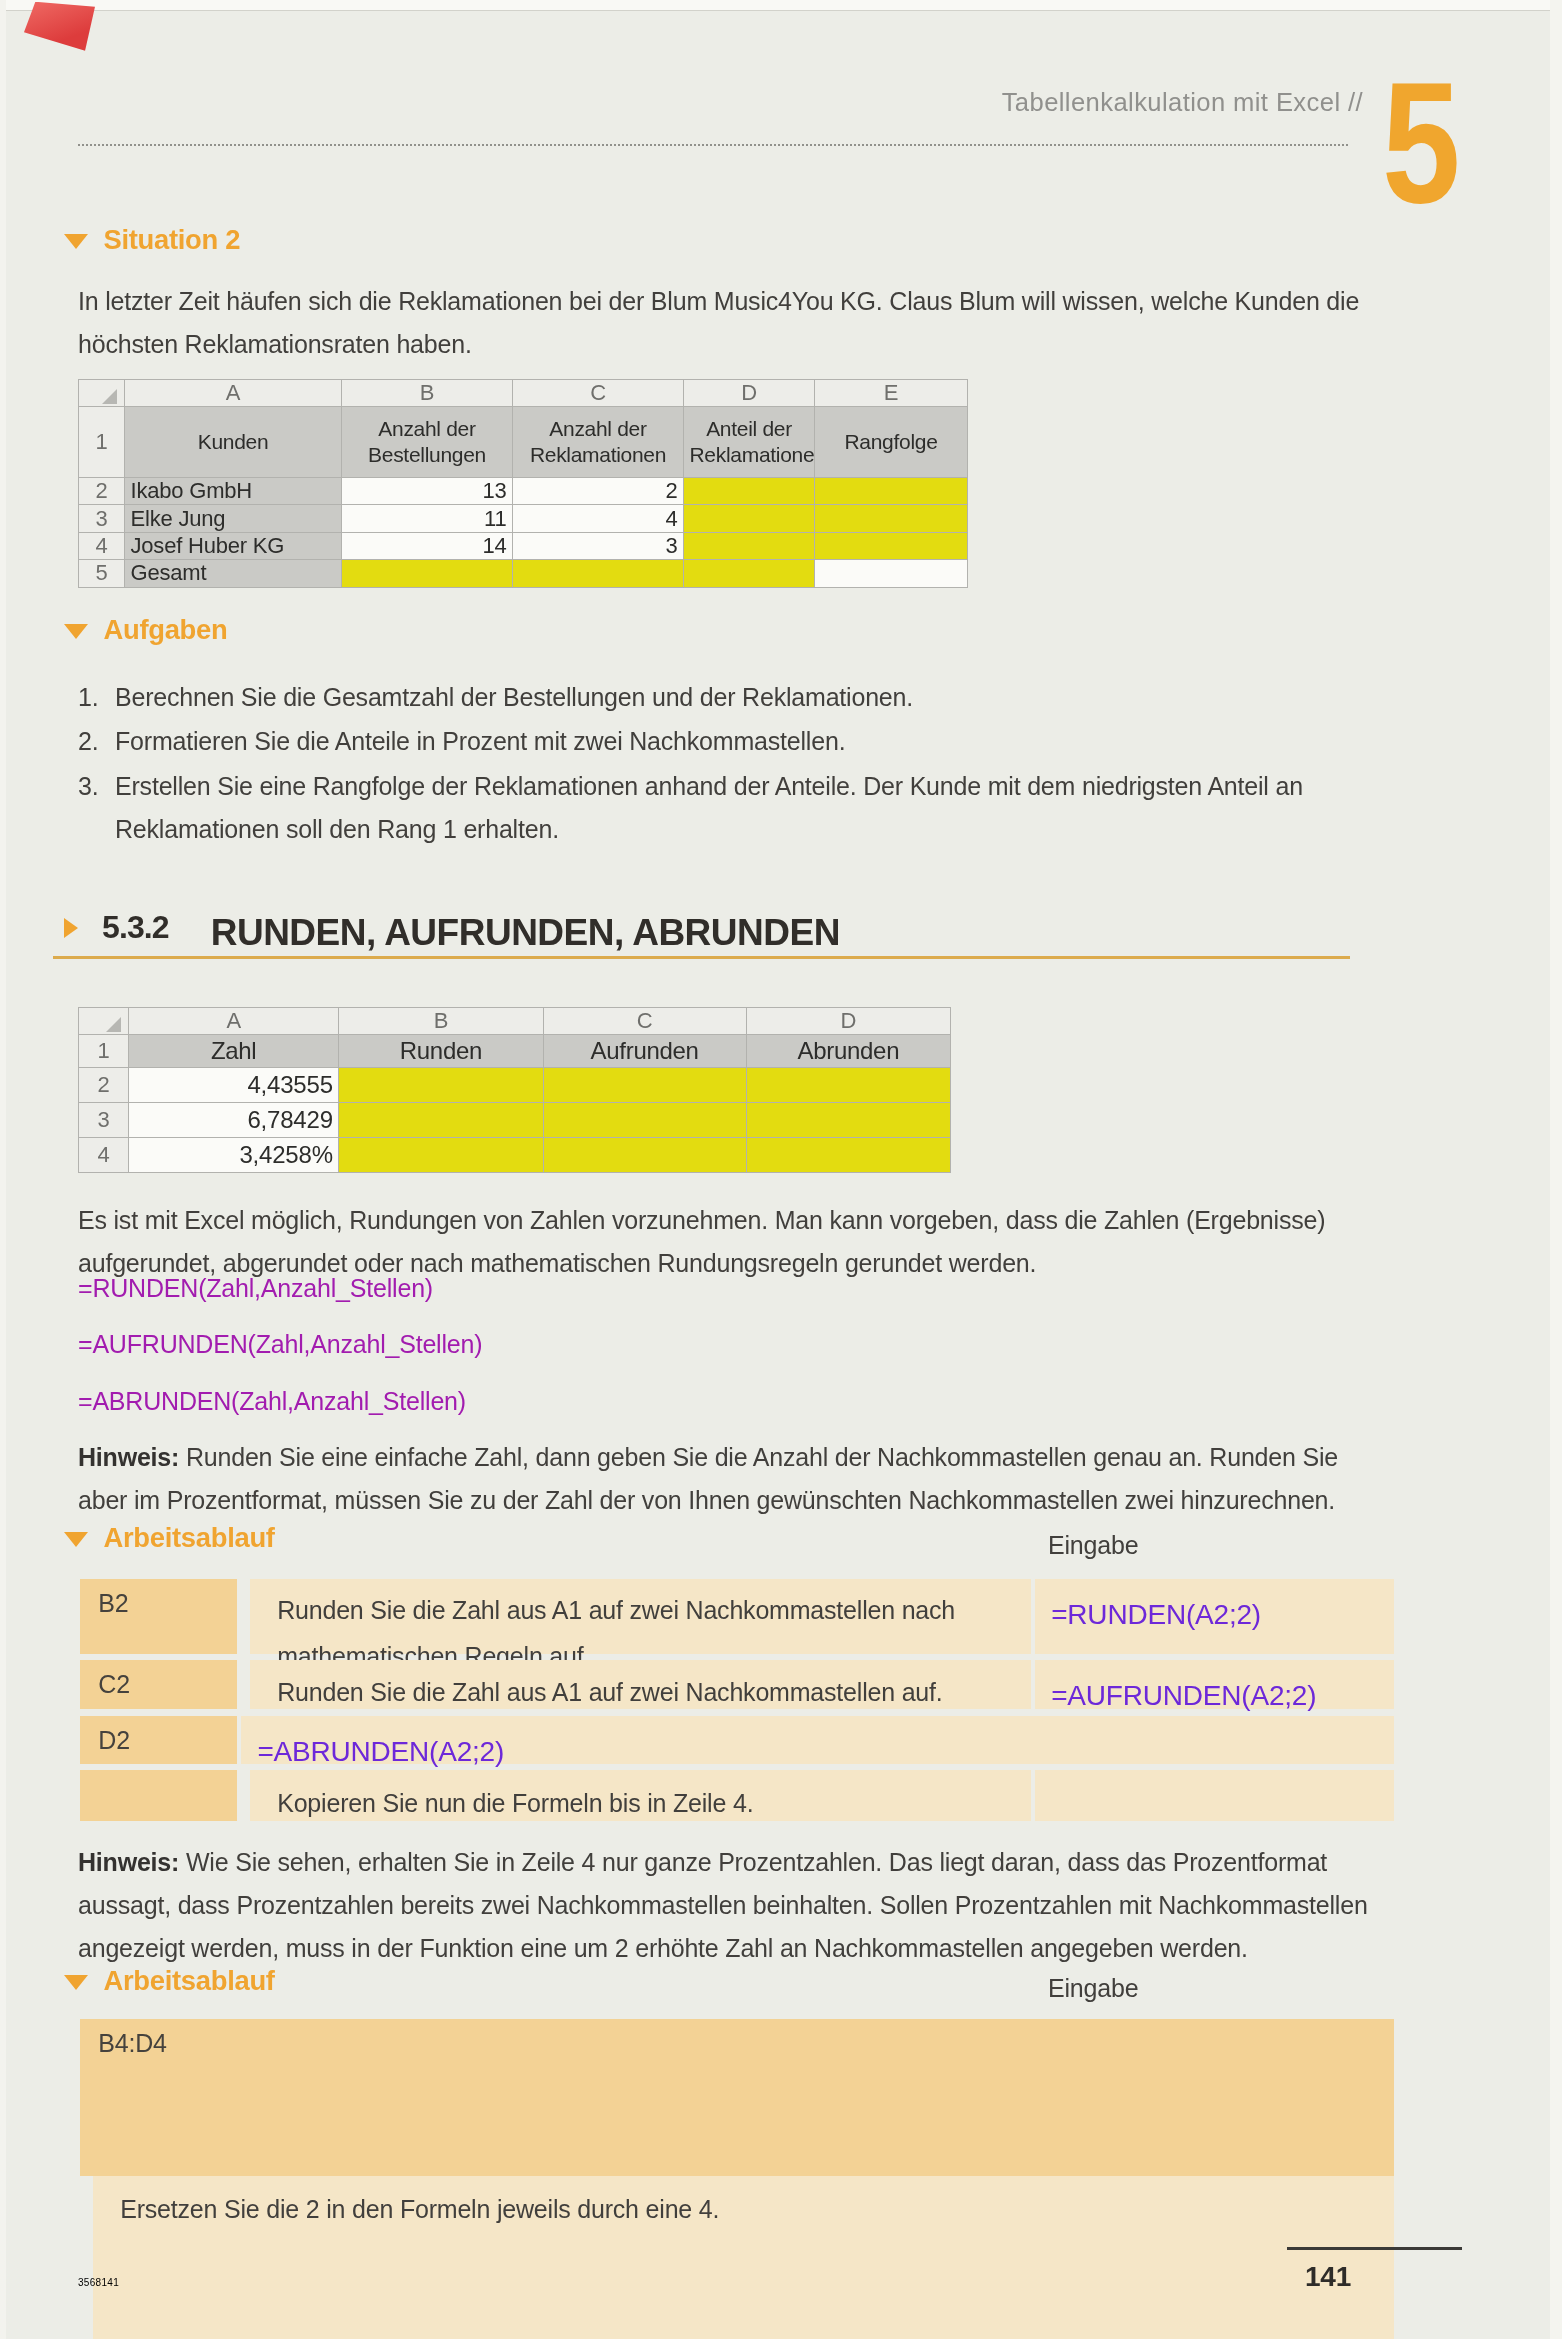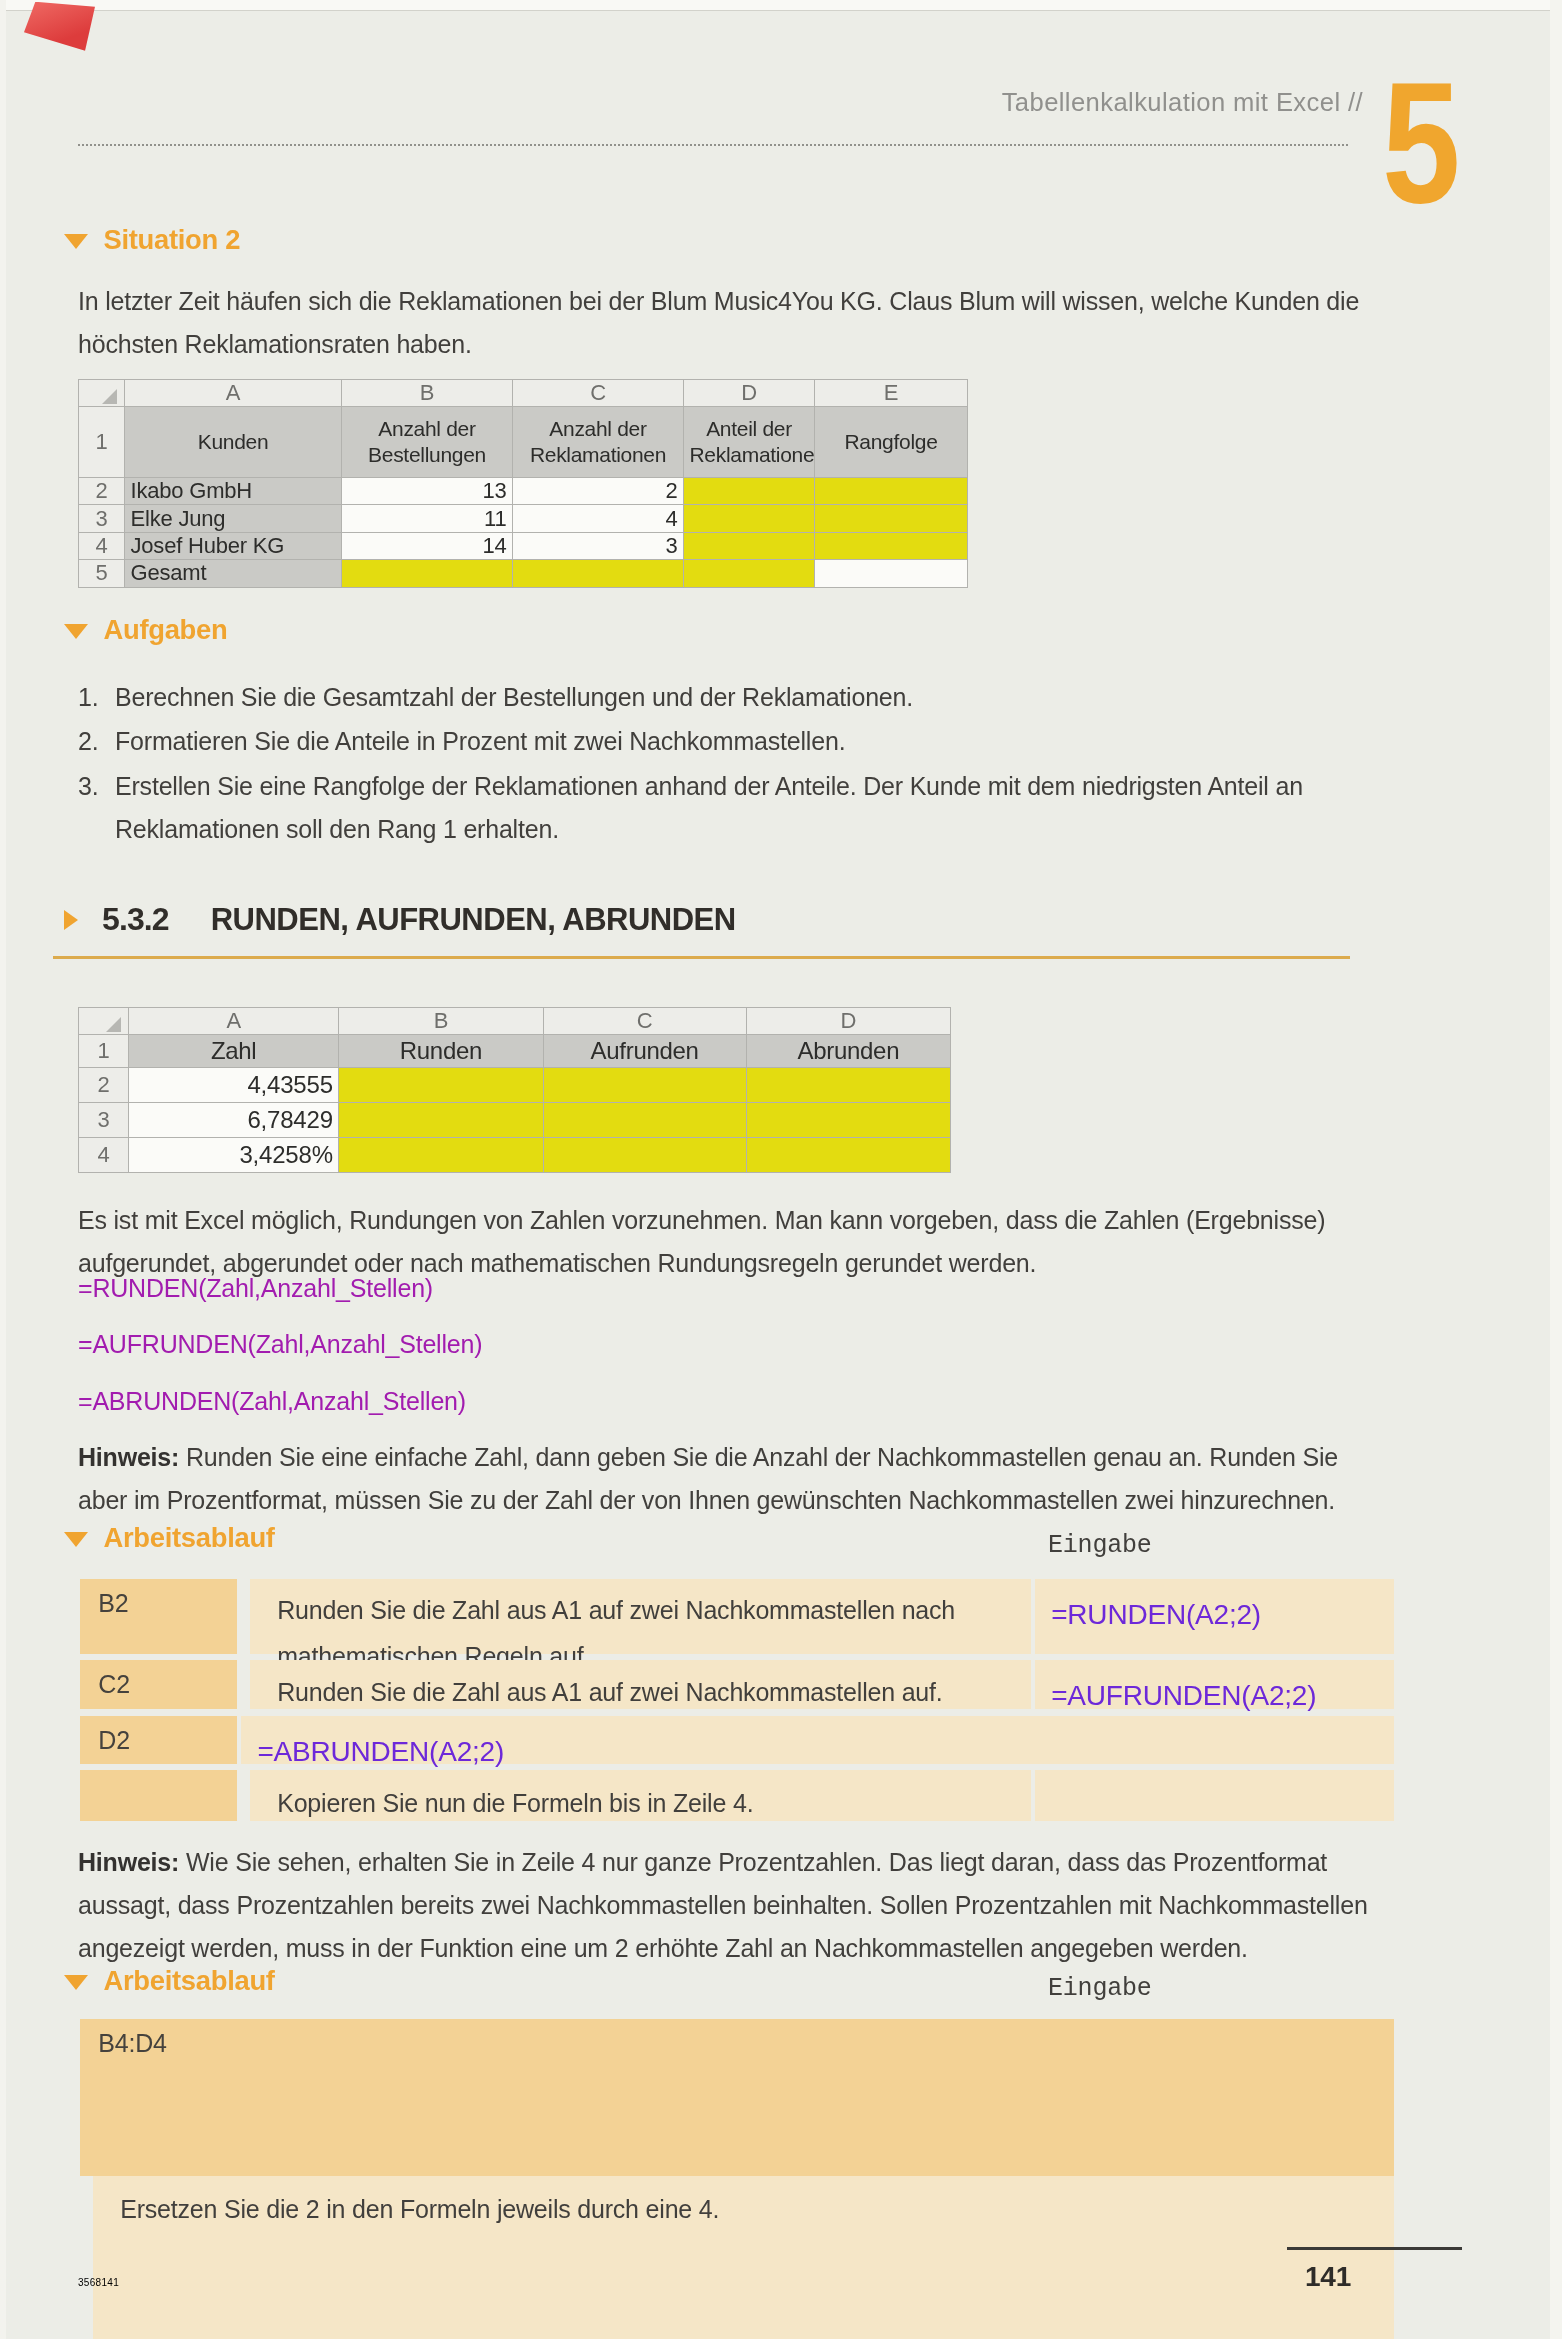--- a/index.html
+++ b/index.html
@@ -35,40 +35,40 @@
 
   
   .task-list{position:absolute;left:78px;top:676px;width:1302px;font-size:25px;line-height:1.74;color:#413f3c;}
   .task-item{display:flex;margin-bottom:0.9px;}
   .task-num{width:37px;flex:0 0 37px;}
   .task-text{flex:1;}
 
   
   .section-head{position:absolute;left:64px;top:901px;display:flex;align-items:center;color:#312e2a;}
   .section-num{font-size:32px;font-weight:700;letter-spacing:-0.9px;margin-right:42px;}
-  .section-title{font-size:31px;font-weight:700;letter-spacing:-0.5px;}
+  .section-title{font-size:37px;font-weight:700;letter-spacing:-0.5px;margin-top:11px;}
   .section-rule{position:absolute;left:53px;top:956px;width:1297px;height:2.7px;background:#dcab4d;}
 
   
   table.xl{position:absolute;border-collapse:collapse;table-layout:fixed;background:#fbfbf8;}
   table.xl td{border:0.9px solid #b2b2ae;overflow:hidden;white-space:normal;padding:0 5.5px;}
   td.xl-frame{background:#edede9;border-color:#c2c2be;color:#6f6f6c;text-align:center;font-size:22px;padding:0;}
   td.xl-hdr{background:#cacac6;color:#2d2d2b;text-align:center;font-size:21px;line-height:1.25;letter-spacing:-0.3px;}
   td.xl-g{background:#cacac6;color:#2d2d2b;font-size:22px;text-align:left;padding-left:9.1px;}
   td.xl-w{background:#fbfbf8;font-size:22px;color:#2d2d2b;}
   td.xl-y{background:#e3dc10;}
   td.xl-numval{text-align:right;padding-right:9.1px;}
   .corner-tri{width:0;height:0;border-left:15.5px solid transparent;border-bottom:15.5px solid #b7b7b3;margin-left:auto;margin-right:1.8px;margin-top:7.3px;}
 
   
   .formula-block{position:absolute;left:78px;font-size:25px;color:#a21caf;}
   .formula-block div{margin-bottom:27.4px;}
 
   
-  .eingabe{position:absolute;left:1048px;font-size:25px;color:#413f3c;font-family:Liberation Mono, monospace;}
+  .eingabe{position:absolute;left:1048px;font-size:25px;color:#413f3c;}
   .wf{position:absolute;left:80px;width:1314px;}
   .wf-row{display:flex;margin-bottom:6.4px;}
   .wf-key{flex:0 0 157px;background:#f3d295;font-size:25px;color:#45423d;padding:10px 0 0 18.3px;box-sizing:border-box;}
   .wf-instr{flex:0 0 781px;margin-left:12.8px;background:#f5e6c7;font-size:25px;line-height:1.85;color:#413f3c;padding:8.2px 25.6px 0 27.4px;box-sizing:border-box;}
   .wf-input{flex:1;margin-left:4px;background:#f5e6c7;font-size:28px;color:#6d28d9;padding:10px 0 0 16.4px;box-sizing:border-box;line-height:1.88;}
 
   
   .print-code{position:absolute;left:78px;top:2277px;font-size:10px;color:#000000;letter-spacing:0.3px;}
   .page-rule{position:absolute;left:1287px;top:2247px;width:175px;height:2.7px;background:#3b3a37;}
   .page-num{position:absolute;left:1305px;top:2261px;font-size:28px;font-weight:700;color:#2e2c29;}

